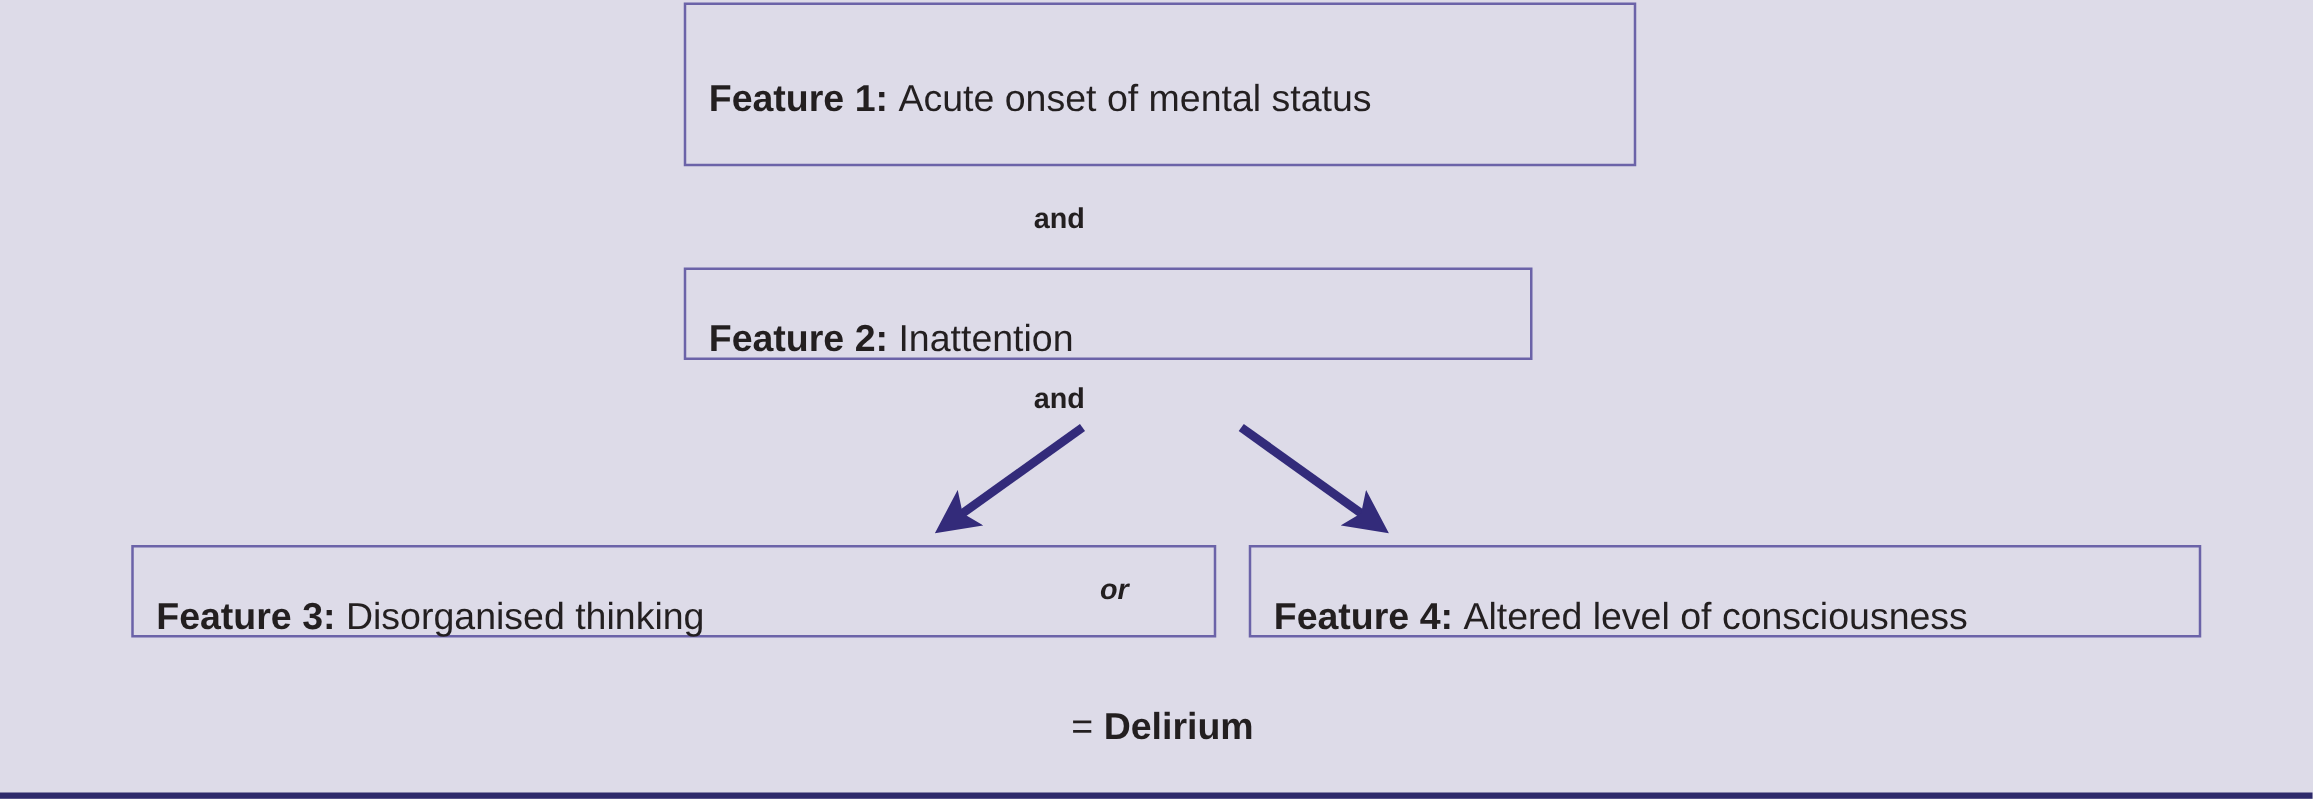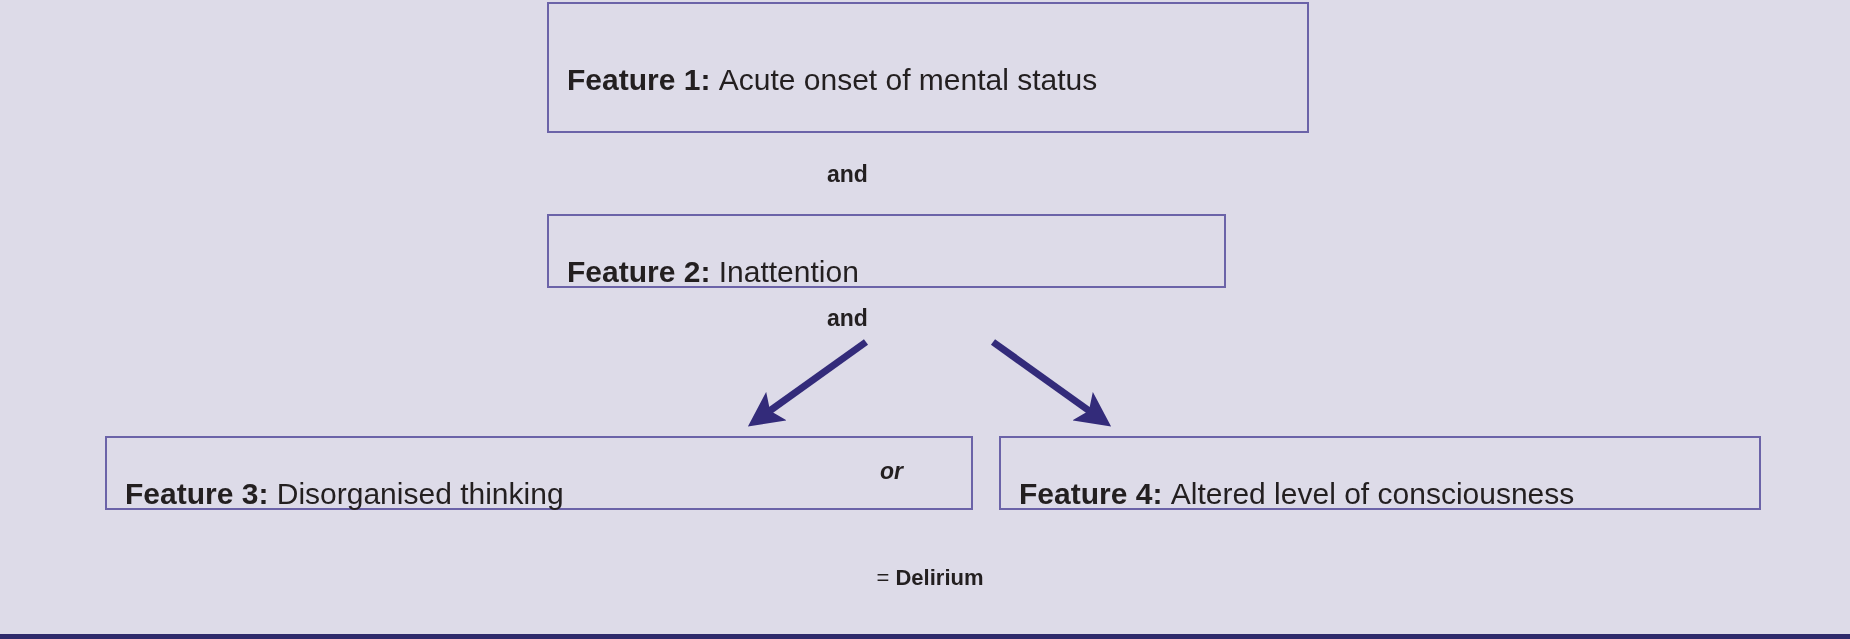--- a/index.html
+++ b/index.html
@@ -102,21 +102,21 @@
     top: 458px;
     width: 100px;
     font-style: italic;
   }
   #result-text {
     position: absolute;
     left: 760px;
     top: 565px;
     width: 340px;
     text-align: center;
-    font-size: 22px;
+    font-size: 30px;
     color: #231f20;
   }
   #result-text .eq {
     font-weight: normal;
   }
   #result-text .word {
     font-weight: bold;
   }
   #arrows {
     position: absolute;

